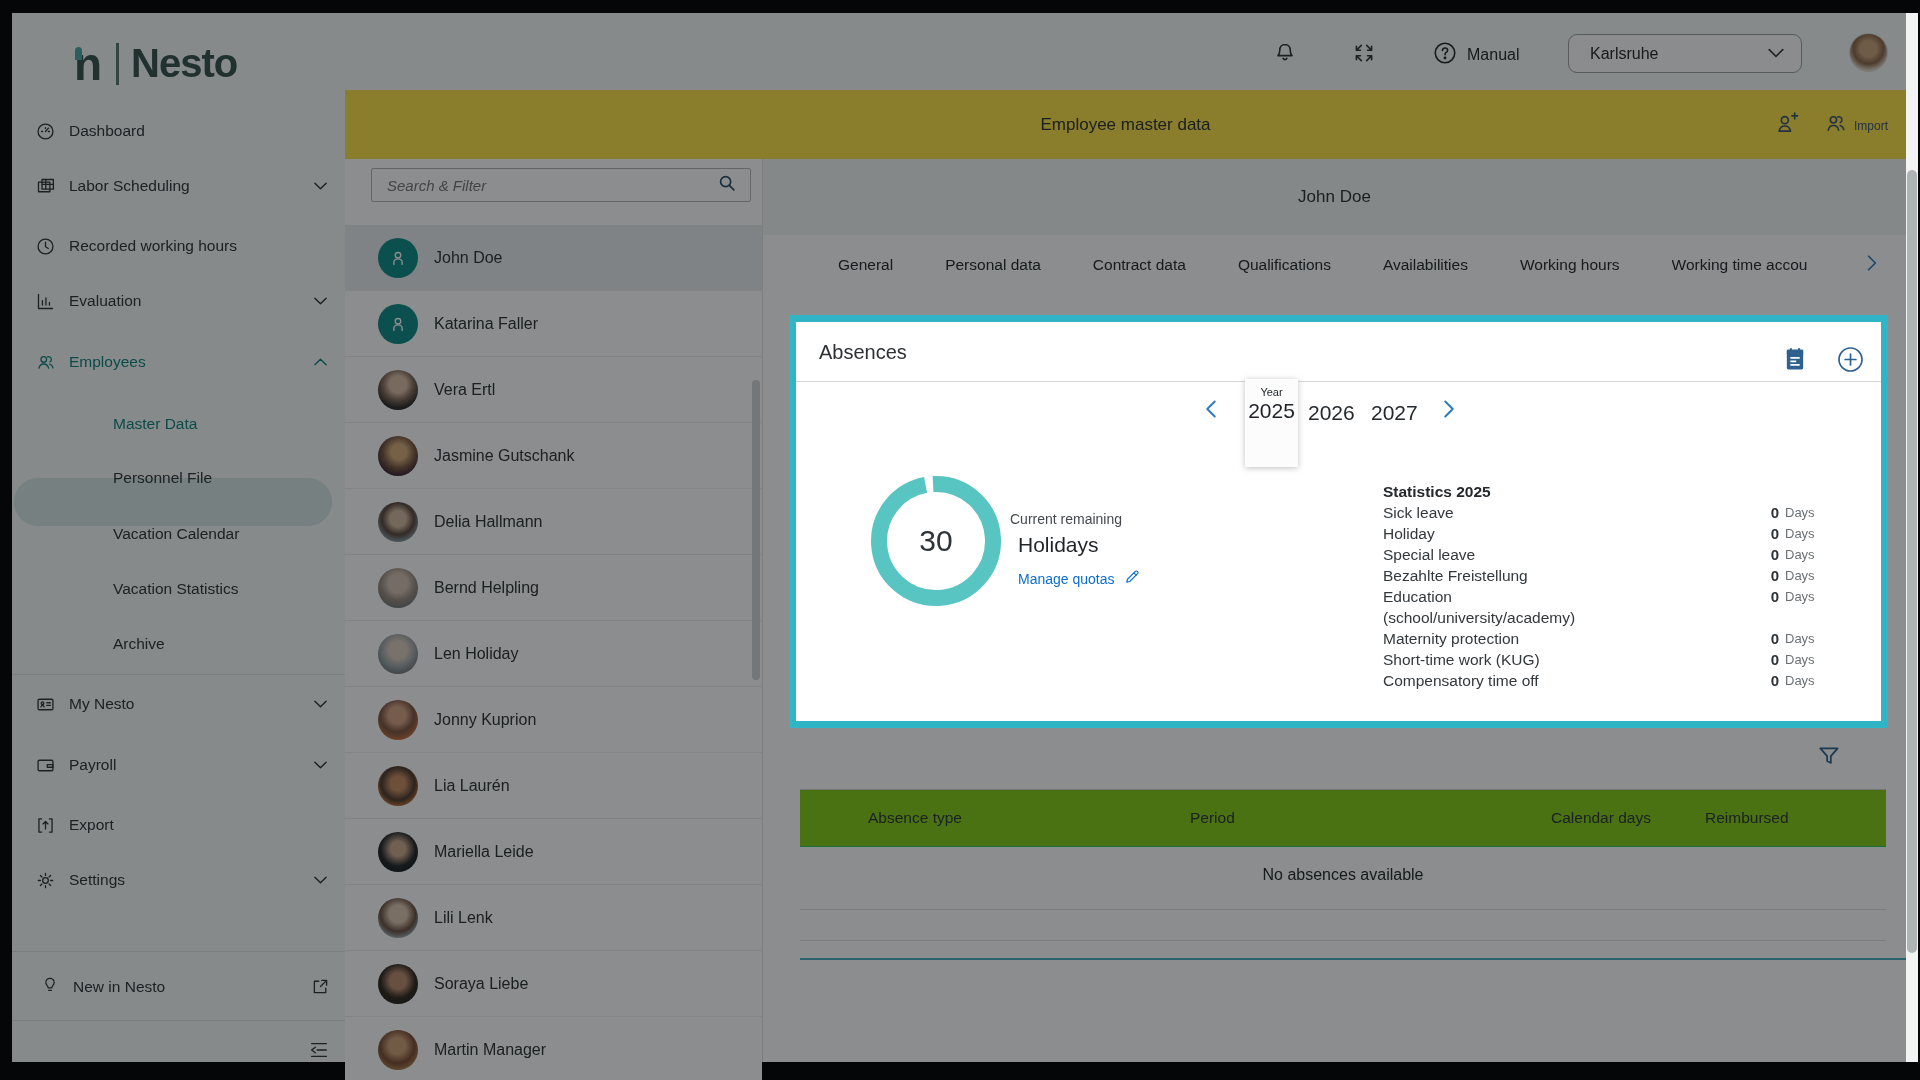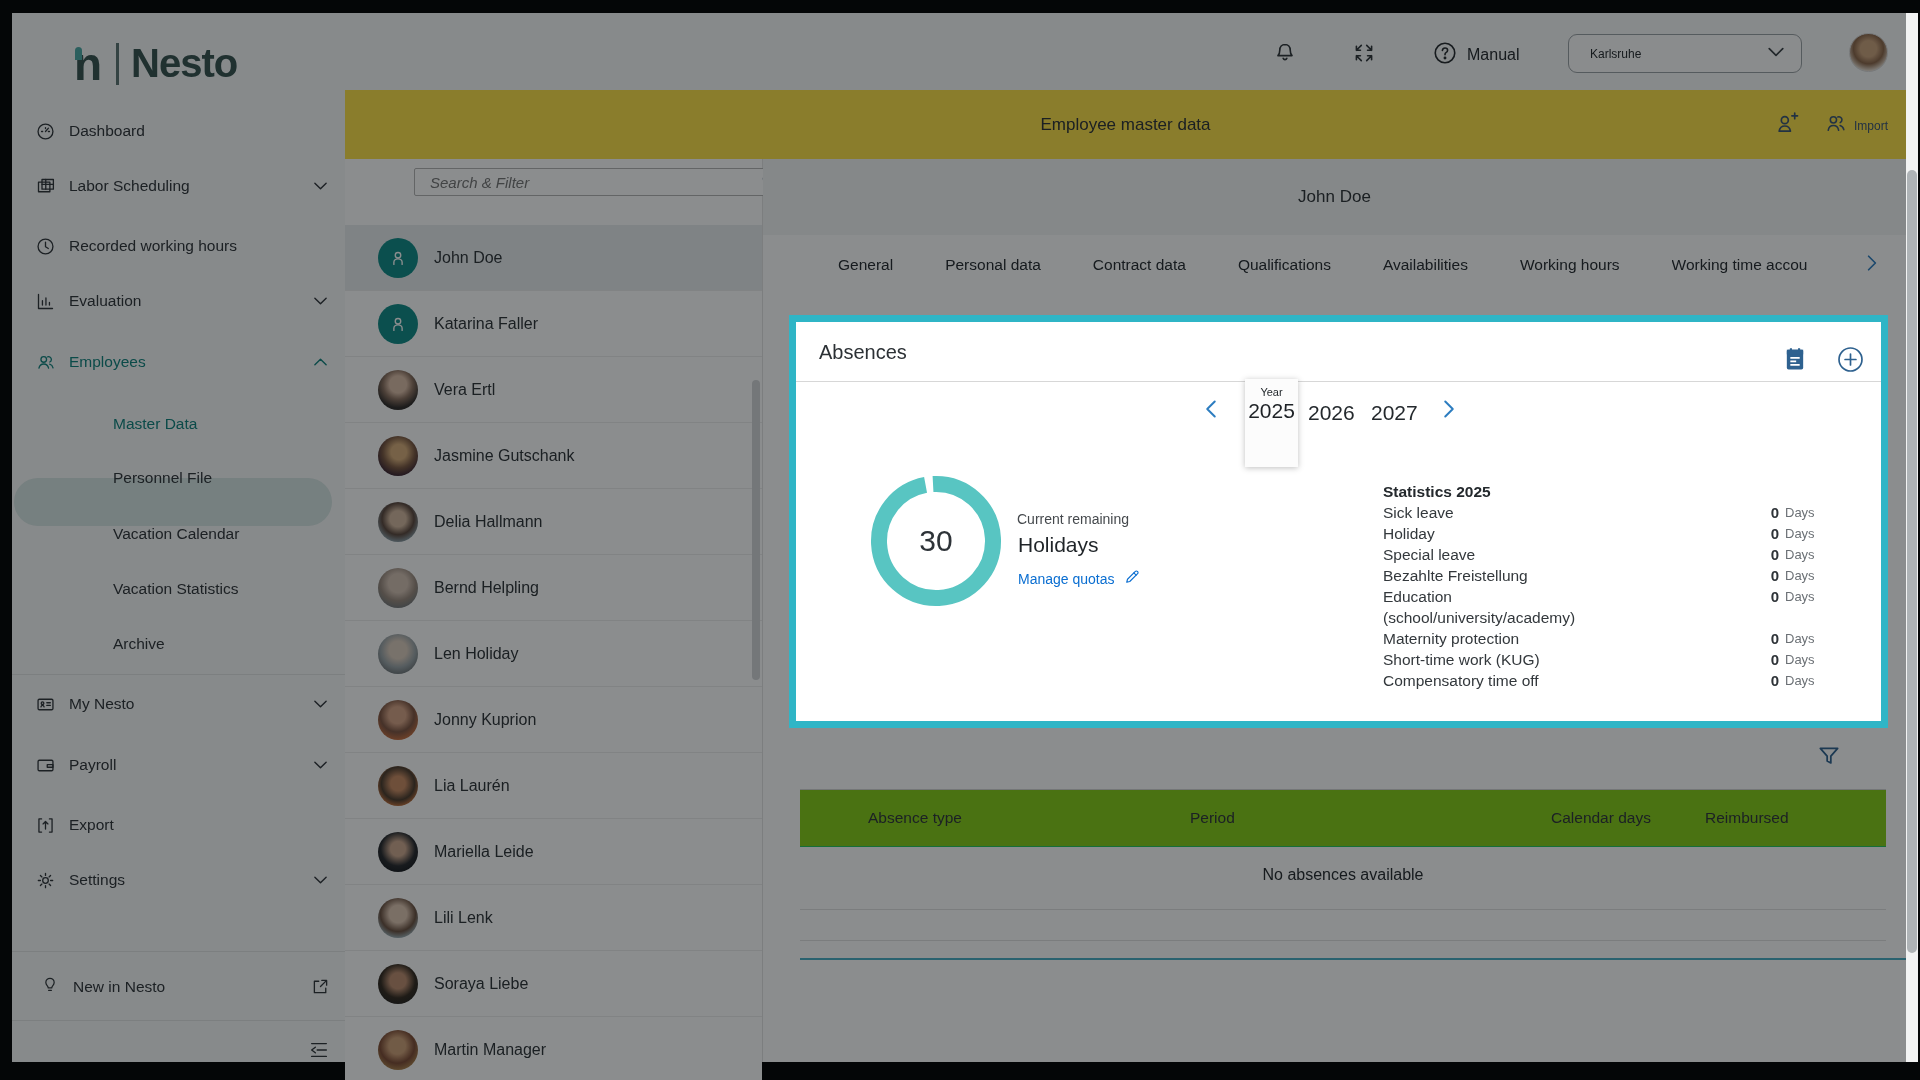--- a/index.html
+++ b/index.html
@@ -16,43 +16,43 @@
   
   .topbar { left:12px; top:13px; width:1894px; height:77px; background:#f8f9f9; }
   .logo { left:62px; top:28px; display:flex; align-items:center; color:#35514f; }
   .logo-n { font-size:46px; font-weight:700; line-height:40px; position:relative; }
   .logo-accent { position:absolute; left:1px; top:3px; width:7px; height:13px; background:#4aa9a5; border-radius:4px 4px 0 0; }
   .logo-bar { width:3px; height:42px; background:#5c7472; margin:0 12px 0 14px; }
   .logo-name { font-size:40px; font-weight:600; letter-spacing:-1px; }
   .tb-icon { top:27px; width:26px; height:26px; color:#2e3438; }
   .manual { left:1420px; top:27px; display:flex; align-items:center; gap:9px; font-size:16px; color:#24292d; }
   .loc-select { left:1556px; top:21px; width:234px; height:39px; background:#fdfdfd; border:1px solid #9aa0a4;
-                border-radius:9px; display:flex; align-items:center; padding:0 16px 0 21px; font-size:12px; color:#24292d; }
+                border-radius:9px; display:flex; align-items:center; padding:0 16px 0 21px; font-size:16px; color:#24292d; }
   .loc-select .chev { margin-left:auto; }
   .avatar-top { left:1837px; top:20px; width:39px; height:39px; border-radius:50%;
                 background:radial-gradient(circle at 50% 40%, #caa27c 28%, #8a6548 52%, #efe7dc 78%); border:1px solid #d8d8d8; }
 
   
   .sidebar { left:12px; top:90px; width:333px; height:972px; background:#f8f9f9; }
   .side-item { position:absolute; left:0; width:333px; height:40px; display:flex; align-items:center;
                padding-left:22px; gap:13px; font-size:15.5px; color:#2e3338; cursor:pointer; }
   .side-item .ic { width:22px; height:22px; flex:0 0 22px; display:flex; align-items:center; justify-content:center; }
   .side-item .chev { position:absolute; right:17px; }
   .side-item.active { color:#0f827d; }
   .sub-item { position:absolute; left:0; width:333px; height:40px; display:flex; align-items:center;
               padding-left:61px; font-size:15.5px; color:#2e3338; cursor:pointer;margin-left:40px; }
   .pill { position:absolute; left:2px; top:388px; width:318px; height:48px; background:#d7e6e4; border-radius:24px; }
   .sub-item.active { color:#0f827d; }
   .side-div { position:absolute; left:0; width:333px; height:1px; background:#e2e4e4; }
   svg.ln { fill:none; stroke:currentColor; stroke-width:1.5; stroke-linecap:round; stroke-linejoin:round; }
 
   
   .emp-col { left:345px; top:159px; width:418px; height:903px; background:#ffffff; border-right:1px solid #e2e2e2; }
-  .search-wrap { left:371px; top:168px; width:380px; height:28px; background:#fff; border:1px solid #b4b4b4;
-                 border-radius:2px; display:flex; align-items:center; padding:0 12px 0 15px;margin-left:43px; }
+  .search-wrap { left:371px; top:168px; width:380px; height:34px; background:#fff; border:1px solid #b4b4b4;
+                 border-radius:2px; display:flex; align-items:center; padding:0 12px 0 15px; }
   .search-wrap input { border:none; outline:none; flex:1; font-size:15px; font-style:italic; color:#5c6165;
                        font-family:"Liberation Sans", sans-serif; background:transparent; }
   .emp-list { left:345px; top:225px; width:417px; }
   .emp-row { height:66px; display:flex; align-items:center; gap:16px; padding-left:33px;
              border-bottom:1px solid #ececec; background:#fff; cursor:pointer; }
   .emp-row.selected { background:#e8edef; }
   .emp-av { width:40px; height:40px; border-radius:50%; flex:0 0 40px; }
   .emp-name { font-size:16px; color:#2c3135; }
   .ph-av { background:#0f8b86; display:flex; align-items:center; justify-content:center; }
   .list-thumb { left:752px; top:380px; width:8px; height:300px; background:#d4d6d7; border-radius:4px; }
@@ -88,21 +88,21 @@
   .card-ic { position:absolute; top:22px; width:28px; height:28px; color:#2e618f; cursor:pointer; }
   .year-chev { position:absolute; top:76px; width:16px; height:22px; color:#2d7dc0; cursor:pointer; }
   .year-box { position:absolute; left:449px; top:56px; width:53px; height:88px; background:#fcfcfc;
               box-shadow:0 1px 6px rgba(0,0,0,0.25); text-align:center; z-index:3; }
   .year-box .yl { font-size:11px; color:#24292d; margin-top:7px; }
   .year-box .yv { font-size:21px; color:#1e2226; margin-top:1px; }
   .year-opt { position:absolute; top:78px; font-size:21px; color:#24292d; cursor:pointer; }
   .donut-wrap { position:absolute; left:74px; top:152px; width:132px; height:132px; }
   .donut-val { position:absolute; left:0; top:0; width:132px; height:132px; display:flex; align-items:center;
                justify-content:center; font-size:30px; color:#2e3338; }
-  .cr-line1 { position:absolute; left:221px; top:188px; font-size:14px; color:#45494d; }
+  .cr-line1 { position:absolute; left:214px; top:188px; font-size:14px; color:#45494d; }
   .cr-line2 { position:absolute; left:222px; top:210px; font-size:21px; color:#1f2428; }
   .cr-link { position:absolute; left:222px; top:245px; font-size:14px; color:#0a6ed1; display:flex; gap:8px;
              align-items:center; cursor:pointer; }
   .stats { position:absolute; left:587px; top:158px; width:442px; }
   .stats-title { font-size:15.5px; font-weight:700; color:#24292d; line-height:21px; }
   .stat-row { display:flex; align-items:flex-start; line-height:21px; }
   .stat-label { width:250px; font-size:15.5px; color:#33383c; }
   .stat-val { margin-left:auto; font-size:15px; font-weight:700; color:#2e3338; }
   .stat-unit { width:40px; margin-left:6px; font-size:13px; color:#6b7075; }
 

